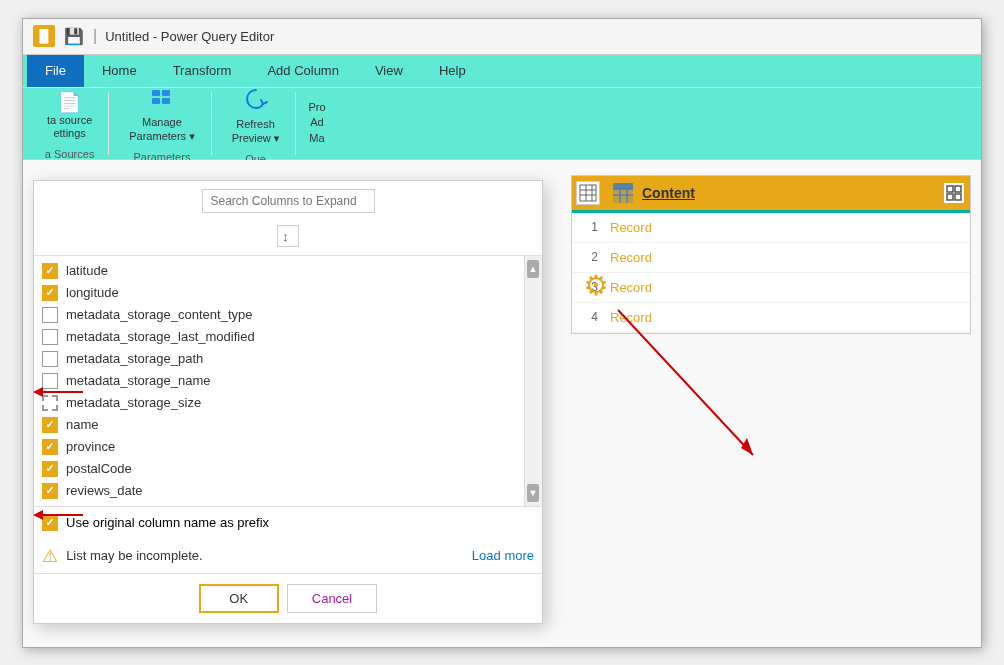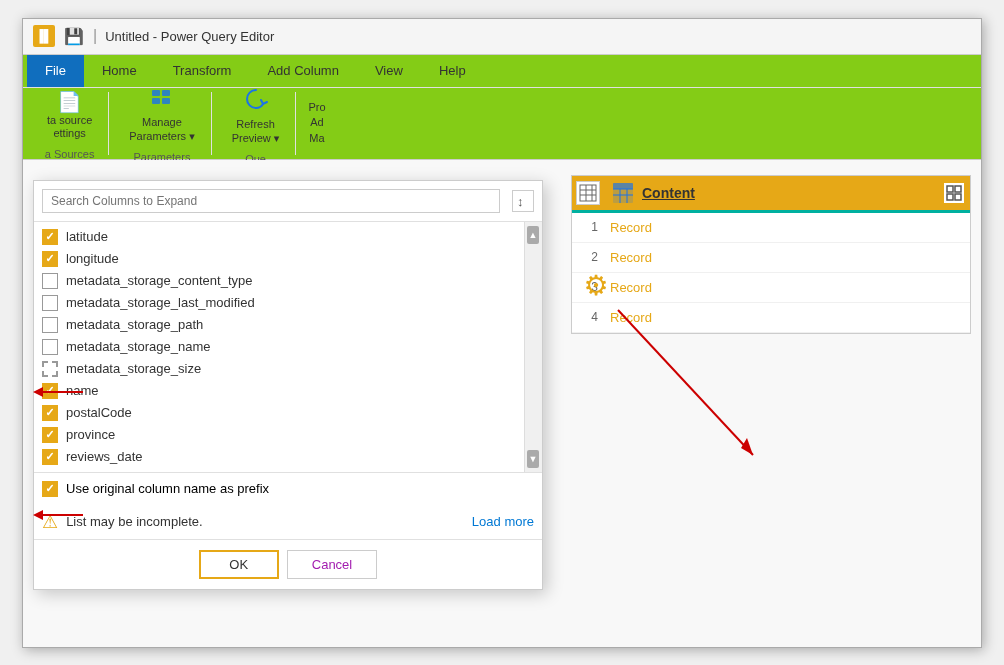--- a/index.html
+++ b/index.html
@@ -61,21 +61,21 @@
       color: #999;
       font-size: 16px;
     }
     .title-bar-text {
       color: #333;
       font-size: 13px;
     }
 
     
     .ribbon {
-      background: #84cc16;
+      background: #5eead4;
       border-bottom: 1px solid #ccc;
     }
     .ribbon-tabs {
       display: flex;
       height: 32px;
       align-items: stretch;
       padding: 0 4px;
       gap: 0;
     }
     .ribbon-tab {
@@ -162,20 +162,21 @@
       display: flex;
       flex-direction: column;
     }
 
     .expand-search {
       padding: 8px;
       border-bottom: 1px solid #e0e0e0;
       display: flex;
       align-items: center;
       gap: 12px;
+      flex-direction: column;
     }
     .expand-search input {
       flex: 1;
       border: 1px solid #ccc;
       padding: 4px 8px;
       font-size: 12px;
       color: #999;
       outline: none;
     }
     .sort-icon {
@@ -531,26 +532,26 @@
             <span>metadata_storage_size</span>
           </div>
 
           <div class="col-item">
             <div class="cb-checked"></div>
             <span>name</span>
           </div>
 
           <div class="col-item">
             <div class="cb-checked"></div>
+            <span>province</span>
+          </div>
+
+          <div class="col-item">
+            <div class="cb-checked"></div>
             <span>postalCode</span>
-          </div>
-
-          <div class="col-item">
-            <div class="cb-checked"></div>
-            <span>province</span>
           </div>
 
           <div class="col-item">
             <div class="cb-checked"></div>
             <span>reviews_date</span>
           </div>
 
           <div style="position:absolute;right:0;top:0;width:18px;height:100%;background:#f0f0f0;border-left:1px solid #ddd;">
             <div style="position:absolute;right:3px;top:4px;width:12px;height:18px;background:#aaa;border-radius:2px;cursor:pointer;display:flex;align-items:center;justify-content:center;font-size:9px;color:#fff;">▲</div>
             <div style="position:absolute;right:3px;bottom:4px;width:12px;height:18px;background:#aaa;border-radius:2px;cursor:pointer;display:flex;align-items:center;justify-content:center;font-size:9px;color:#fff;">▼</div>

